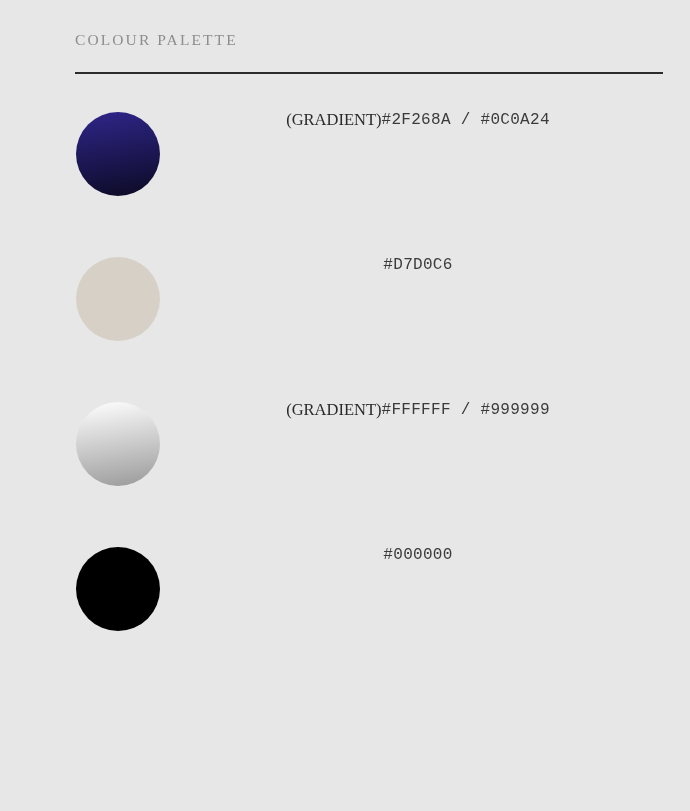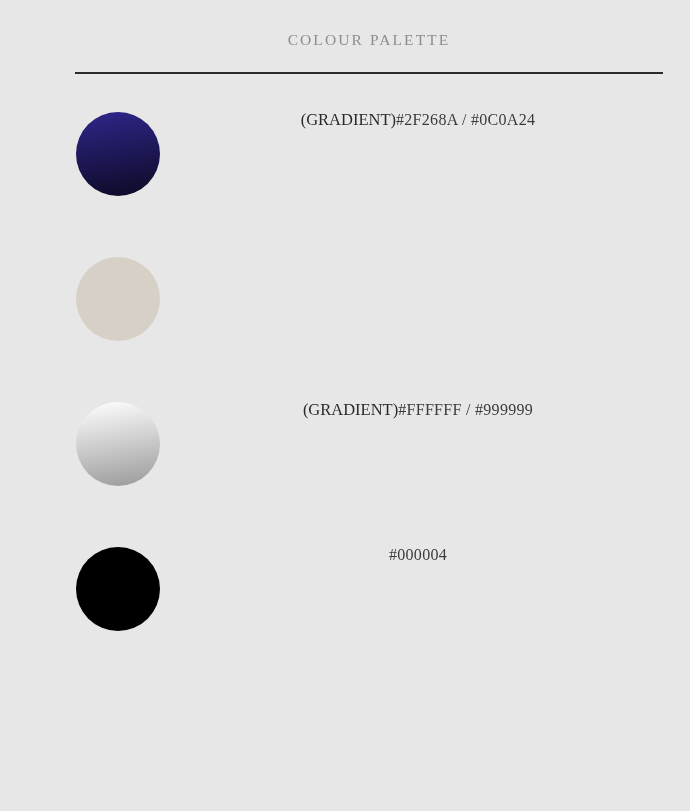--- a/index.html
+++ b/index.html
@@ -14,21 +14,20 @@
     background: #e7e7e7;
     font-family: "Liberation Serif", "DejaVu Serif", serif;
     overflow: hidden;
   }
 
   .palette-page {
     position: relative;
     width: 690px;
     height: 811px;
     padding: 16px;
-    text-align: center;
   }
 
   
   .palette-header {
     position: absolute;
     left: 75px;
     top: 31px;
     width: 588px;
   }
   .palette-title {
@@ -80,21 +79,21 @@
   }
   .swatch-kind {
     font-family: "Liberation Serif", "DejaVu Serif", serif;
     font-size: 16.5px;
     color: #2a2a2a;
     line-height: 1;
     margin-bottom: 15px;
     white-space: nowrap;
   }
   .swatch-hex {
-    font-family: Liberation Serif, serif;
+    font-family: Liberation Mono, monospace;
     font-size: 16px;
     color: #3b3b3b;
     line-height: 1;
     letter-spacing: 0.3px;
     white-space: nowrap;
   }
 </style>
 </head>
 <body style="background: rgb(231, 231, 231);">
 
@@ -110,33 +109,37 @@
     <div class="swatch-row">
       <div class="swatch-circle" style="background: linear-gradient(171deg, rgb(47, 38, 138) 0%, rgb(12, 10, 36) 100%);"></div>
       <div class="swatch-info">
         <div class="swatch-kind">(GRADIENT)</div>
         <div class="swatch-hex">#2F268A / #0C0A24</div>
       </div>
     </div>
 
     <div class="swatch-row">
       <div class="swatch-circle" style="background: rgb(215, 208, 198);"></div>
+      <div class="swatch-info">
+
+        <div class="swatch-hex">#D7D0C6</div>
+      </div>
     </div>
 
     <div class="swatch-row">
       <div class="swatch-circle" style="background: linear-gradient(171deg, rgb(255, 255, 255) 0%, rgb(153, 153, 153) 100%);"></div>
       <div class="swatch-info">
         <div class="swatch-kind">(GRADIENT)</div>
         <div class="swatch-hex">#FFFFFF / #999999</div>
       </div>
     </div>
 
 
     <div class="swatch-row">
       <div class="swatch-circle" style="background: rgb(0, 0, 0);"></div>
       <div class="swatch-info">
 
-        <div class="swatch-hex">#000004</div>
+        <div class="swatch-hex">#000000</div>
       </div>
     </div>
 
   </div>
 </div>
 
 </body></html>

